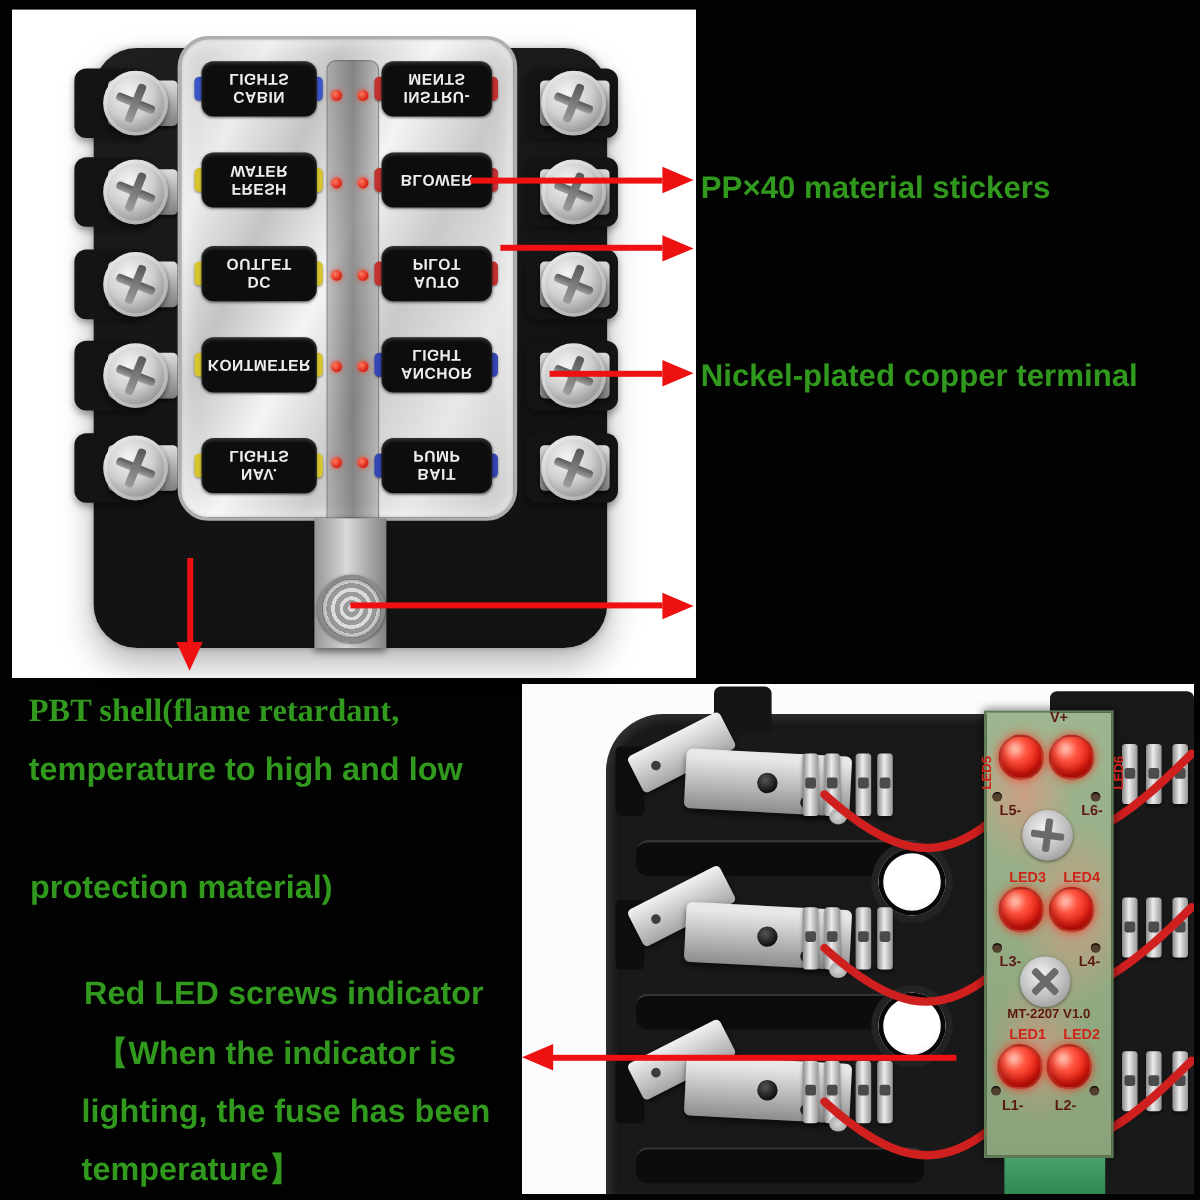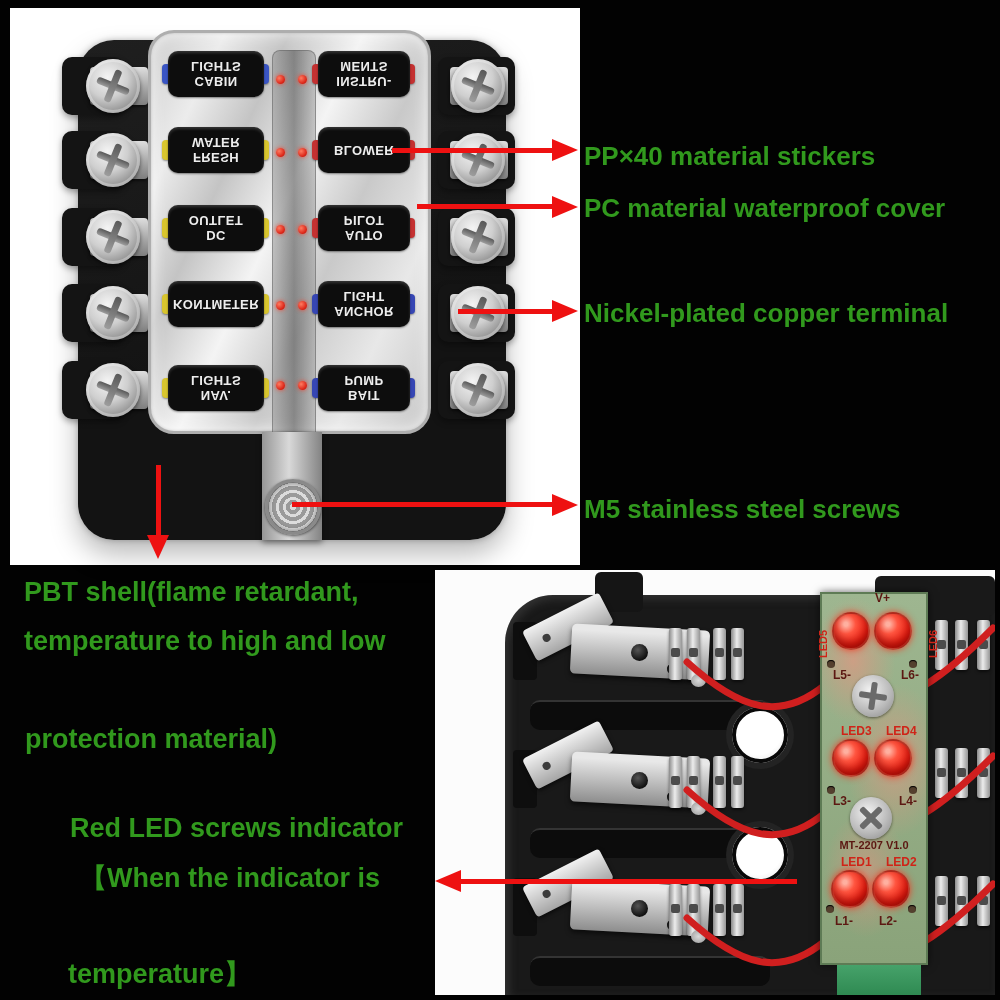--- a/index.html
+++ b/index.html
@@ -301,25 +301,24 @@
   <div class="aline-h" style="left:458px;top:309px;width:94px;"></div>
   <div class="ahead-r" style="left:552px;top:300px;"></div>
   <div class="aline-h" style="left:292px;top:502px;width:260px;"></div>
   <div class="ahead-r" style="left:552px;top:494px;"></div>
   <div class="aline-v" style="left:156px;top:465px;height:70px;"></div>
   <div class="ahead-d" style="left:147px;top:535px;"></div>
   <div class="ahead-l" style="left:435px;top:870px;"></div>
   <div class="aline-h" style="left:459px;top:879px;width:338px;"></div>
 
   <div class="annot" style="left:584px;top:140px;">PP×40 material stickers</div>
-  <div class="annot" style="left:584px;top:192px;">PC material waterproof cover</div>
   <div class="annot" style="left:584px;top:297px;">Nickel-plated copper terminal</div>
-  <div class="annot" style="left:584px;top:493px;">M5 stainless steel screws</div>
-
-  <div class="bigline" style="left:24px;top:575px;">PBT shell(flame retardant,</div>
+
+  <div class="bigline" style="left:24px;top:575px;font-family:Liberation Serif, serif;">PBT shell(flame retardant,</div>
   <div class="bigline" style="left:24px;top:624px;">temperature to high and low</div>
   <div class="bigline" style="left:25px;top:722px;">protection material)</div>
 
   <div class="bigline" style="left:70px;top:811px;">Red LED screws indicator</div>
   <div class="bigline" style="left:80px;top:861px;text-align:right;">【When the indicator is</div>
+  <div class="bigline" style="left:68px;top:909px;">lighting, the fuse has been</div>
   <div class="bigline" style="left:68px;top:957px;">temperature】</div>
 
 </div>
 
 </body></html>

